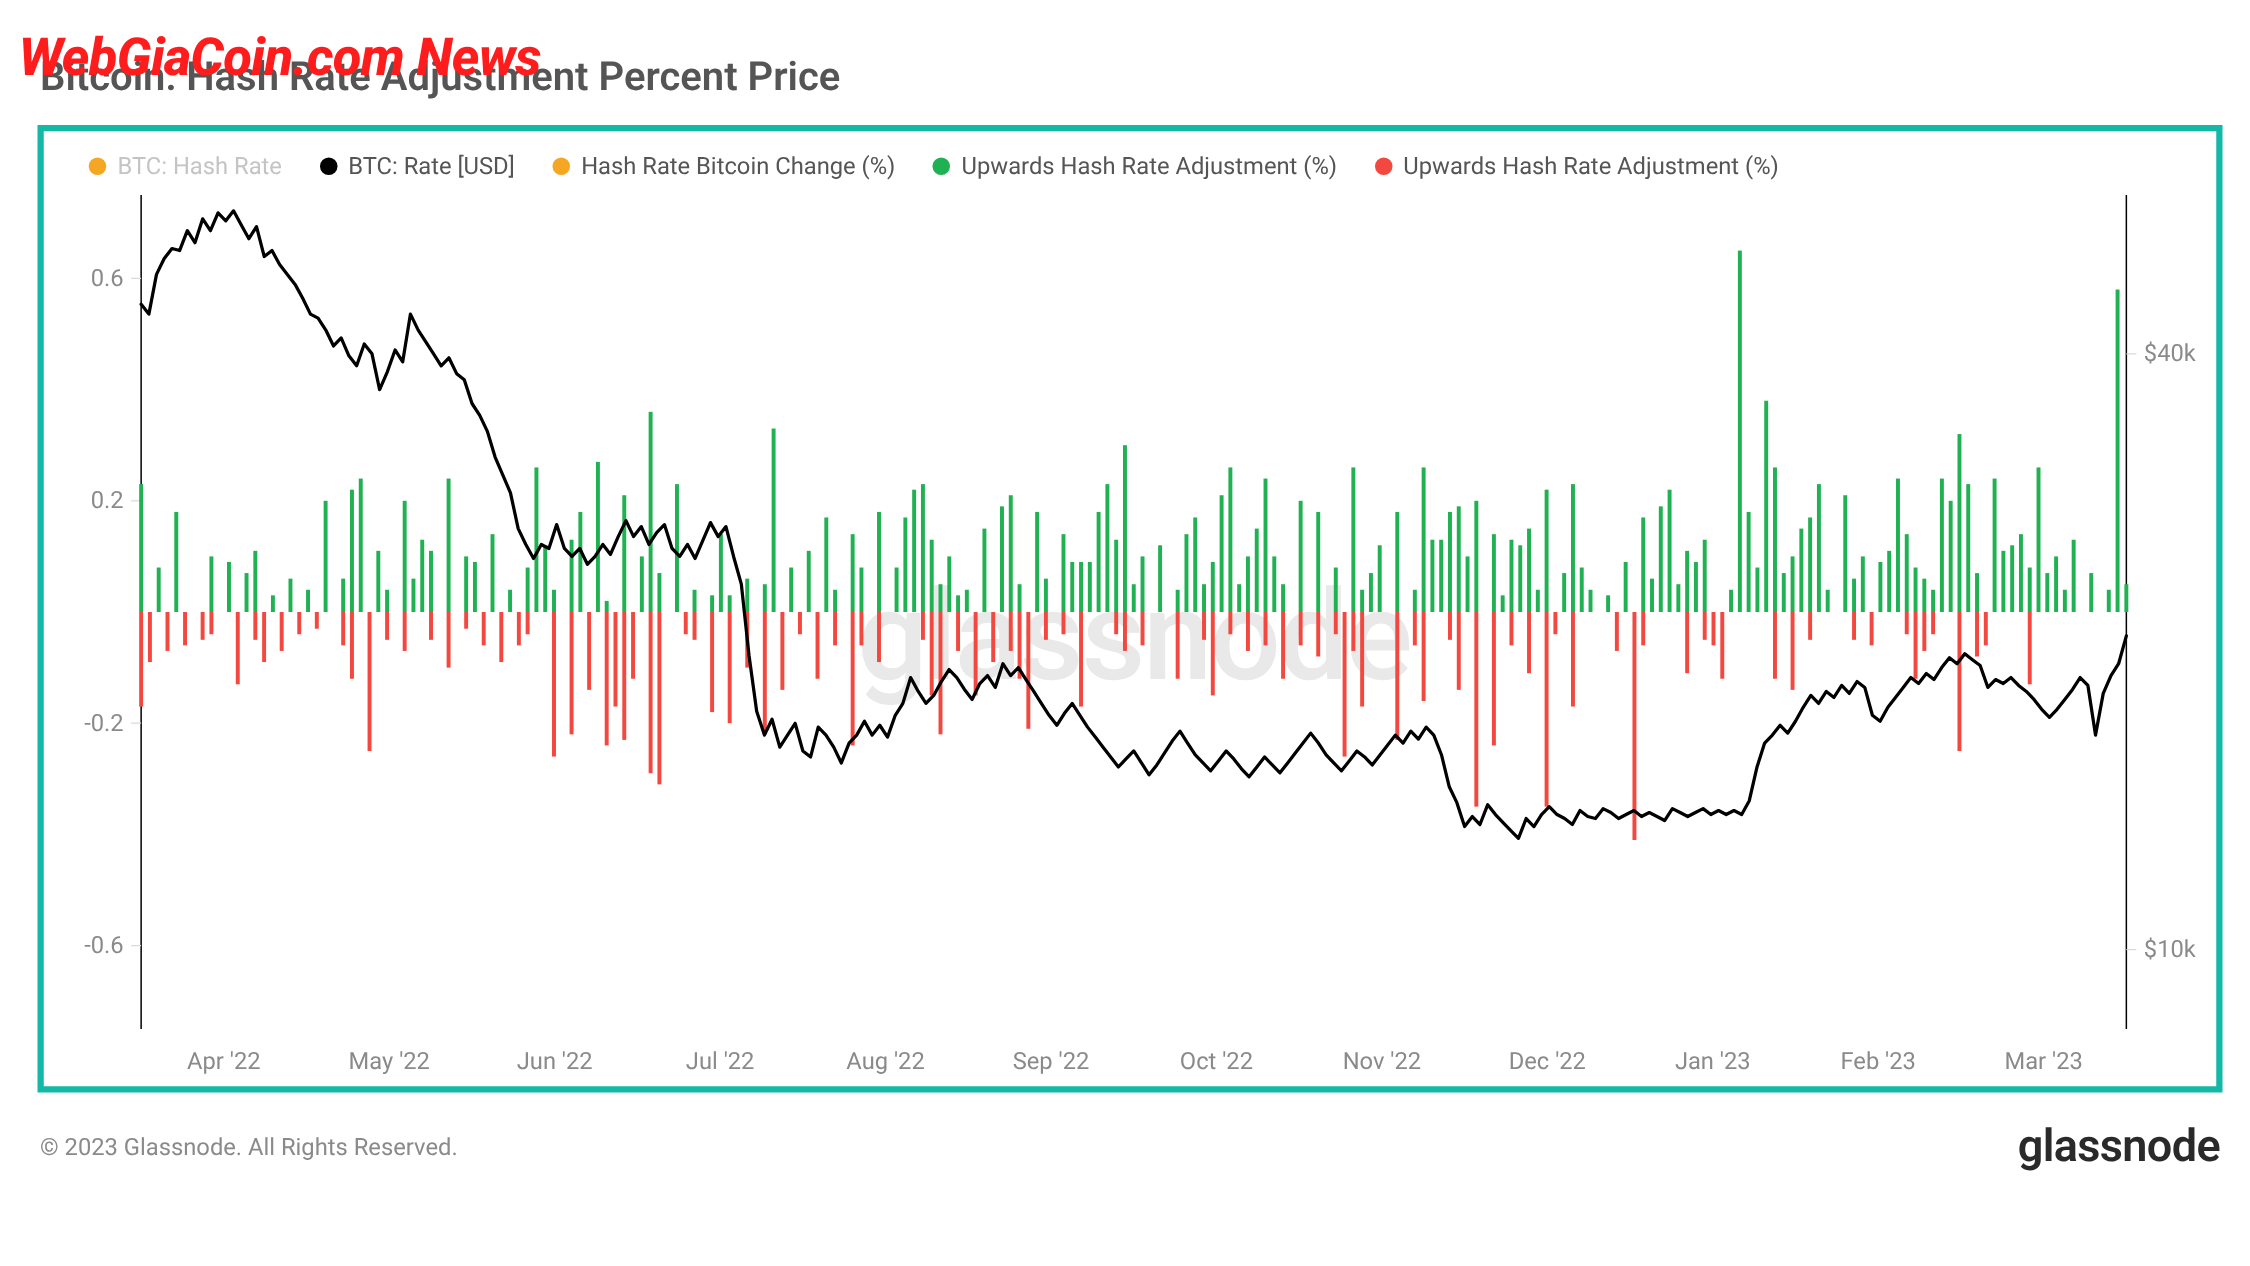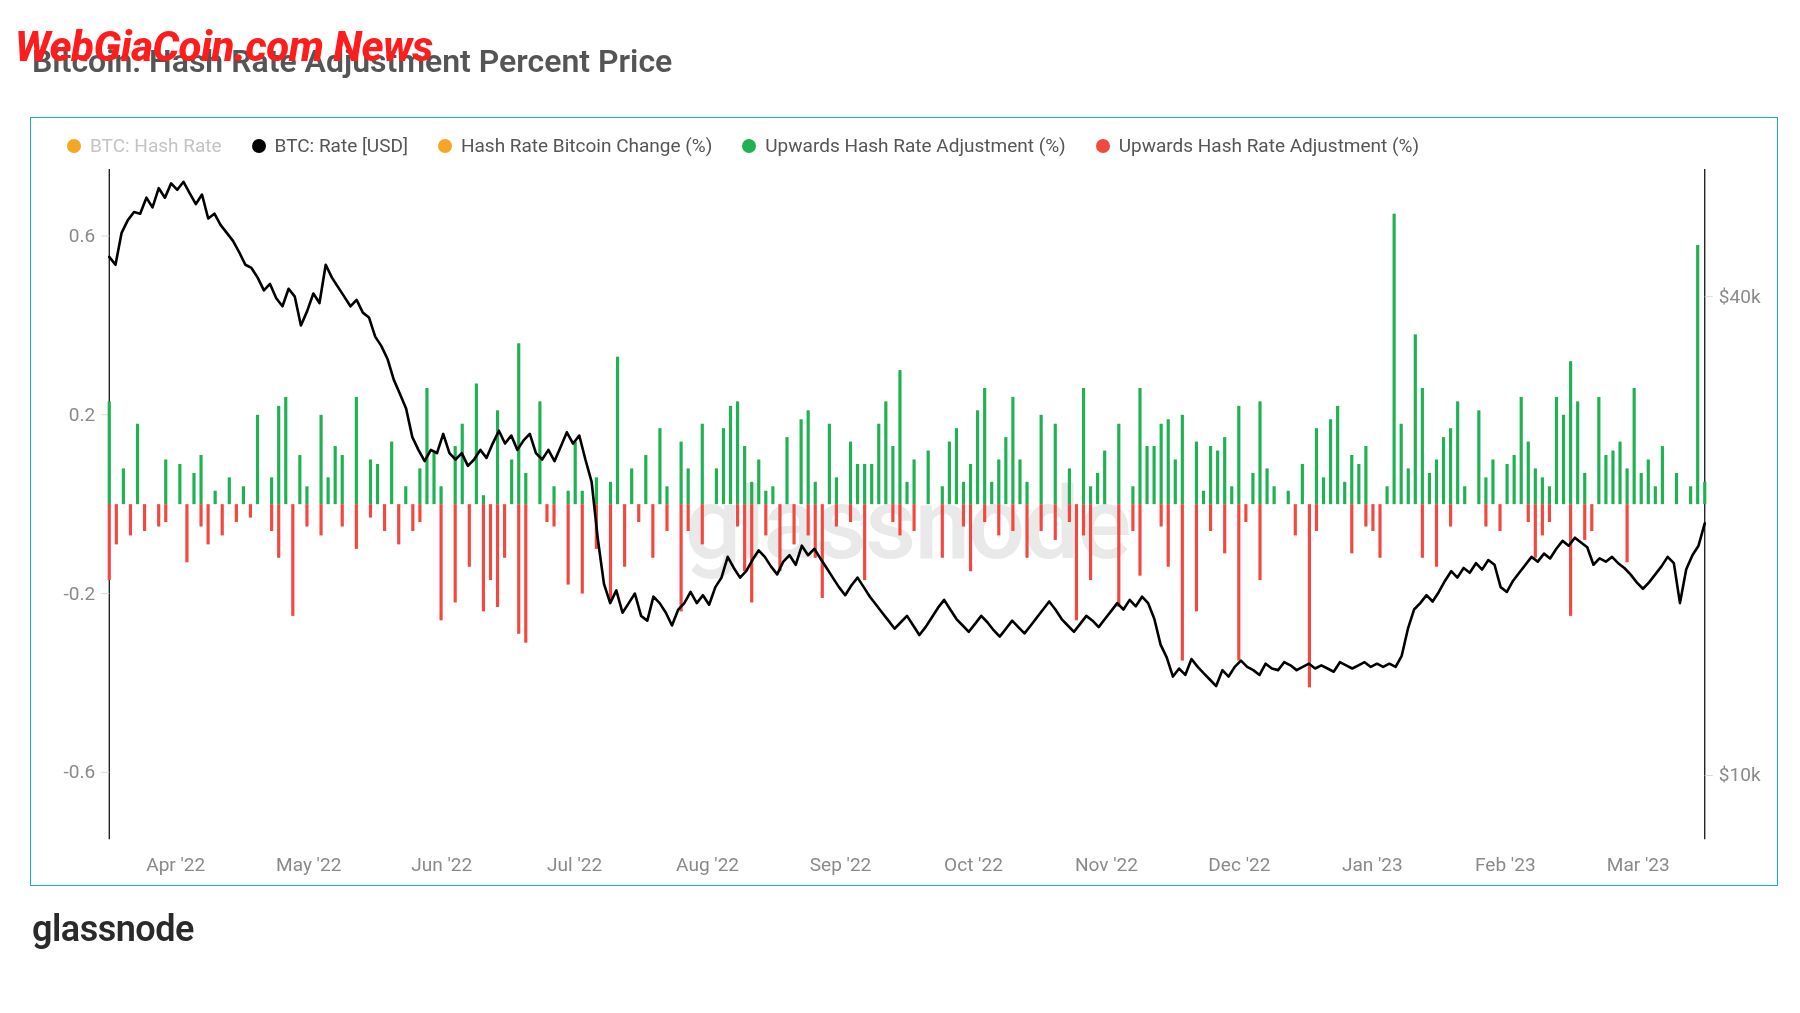--- a/index.html
+++ b/index.html
@@ -1,20 +1,20 @@
 <!DOCTYPE html>
 <html><head>
 <meta charset="utf-8">
 <style>
   * { box-sizing: border-box; margin: 0; padding: 0; }
   html, body { width: 1800px; height: 1013px; background: #fff; font-family: -apple-system, BlinkMacSystemFont, "Segoe UI", Roboto, Helvetica, Arial, sans-serif; }
   .frame { width: 1800px; height: 1013px; position: relative; padding: 32px 18px 22px 18px; }
   .overlay-title { position: absolute; top: 22px; left: 15px; font-size: 42px; font-weight: 800; font-style: italic; color: #ff1c1c; letter-spacing: -0.5px; z-index: 10; }
   .chart-title { font-size: 32px; font-weight: 600; color: #555; margin-left: 14px; margin-top: 10px; }
-  .plot-box { border: 1px solid #14b8a6; margin-top: 37px; margin-left: 12px; margin-right: 4px; background: #fff; }
+  .plot-box { border: 5px solid #14b8a6; margin-top: 20px; margin-left: 12px; margin-right: 4px; background: #fff; }
   .legend { display: flex; align-items: center; gap: 30px; padding: 16px 28px 6px 36px; font-size: 19px; color: #555; }
   .legend-item { display: flex; align-items: center; gap: 9px; }
   .swatch { width: 14px; height: 14px; border-radius: 50%; display: inline-block; }
   svg.plot { display: block; width: 100%; }
   .watermark { fill: #e9e9e9; font-size: 100px; font-weight: 500; letter-spacing: -2px; }
   .axis-text { fill: #8a8a8a; font-size: 19px; }
   .tick-line { stroke: #d9d9d9; stroke-width: 1; }
   .footer { display: flex; justify-content: space-between; align-items: center; margin: 22px 6px 0 14px; }
   .copyright { color: #8a8a8a; font-size: 19px; }
   .brand { color: #2a2a2a; font-size: 36px; font-weight: 600; letter-spacing: -0.5px; }
@@ -350,15 +350,16 @@
         <rect x="1511.6452477486257" y="340" width="3.1519823788546257" height="17.813333333333276" fill="#f2483f"></rect>
         <rect x="1532.7514424388914" y="340" width="3.1519823788546257" height="111.33333333333337" fill="#f2483f"></rect>
         <rect x="1546.8222388990685" y="340" width="3.1519823788546257" height="35.62666666666661" fill="#f2483f"></rect>
         <rect x="1553.857637129157" y="340" width="3.1519823788546257" height="26.720000000000027" fill="#f2483f"></rect>
         <rect x="1589.0346282795995" y="340" width="3.1519823788546257" height="57.89333333333332" fill="#f2483f"></rect>
         <path d="M78.0 93.5 L84.2 101.4 L90.3 69.6 L96.5 56.9 L102.7 48.9 L108.8 50.5 L115.0 34.6 L121.1 44.2 L127.3 25.1 L133.5 34.6 L139.6 20.3 L145.8 26.7 L152.0 18.7 L158.1 29.9 L164.3 41.0 L170.4 31.4 L176.6 55.3 L182.8 50.5 L188.9 61.7 L195.1 69.6 L201.3 77.6 L207.4 88.7 L213.6 101.4 L219.7 104.6 L225.9 114.2 L232.1 126.9 L238.2 120.5 L244.4 134.8 L250.6 142.8 L256.7 125.3 L262.9 133.2 L269.0 161.9 L275.2 147.6 L281.4 130.1 L287.5 139.6 L293.7 101.4 L299.9 114.2 L306.0 123.7 L312.2 133.2 L318.3 142.8 L324.5 136.4 L330.7 149.1 L336.8 153.9 L343.0 173.0 L349.2 182.5 L355.3 195.3 L361.5 215.9 L367.7 230.3 L373.8 244.6 L380.0 273.2 L386.1 285.9 L392.3 297.1 L398.5 285.9 L404.6 289.1 L410.8 270.0 L417.0 289.1 L423.1 295.5 L429.3 289.1 L435.4 301.8 L441.6 295.5 L447.8 285.9 L453.9 293.9 L460.1 279.6 L466.3 266.8 L472.4 279.6 L478.6 271.6 L484.7 285.9 L490.9 276.4 L497.1 270.0 L503.2 289.1 L509.4 295.5 L515.6 285.9 L521.7 297.1 L527.9 282.7 L534.0 268.4 L540.2 279.6 L546.4 271.6 L552.5 295.5 L558.7 317.7 L564.9 375.0 L571.0 419.5 L577.2 438.6 L583.3 425.9 L589.5 448.2 L595.7 438.6 L601.8 429.1 L608.0 451.3 L614.2 456.1 L620.3 432.2 L626.5 438.6 L632.7 448.2 L638.8 460.9 L645.0 445.0 L651.1 438.6 L657.3 427.5 L663.5 438.6 L669.6 430.7 L675.8 440.2 L682.0 422.7 L688.1 413.2 L694.3 392.5 L700.4 403.6 L706.6 413.2 L712.8 406.8 L718.9 395.7 L725.1 386.1 L731.3 392.5 L737.4 402.0 L743.6 410.0 L749.7 397.3 L755.9 390.9 L762.1 400.4 L768.2 381.4 L774.4 390.9 L780.6 384.5 L786.7 394.1 L792.9 403.6 L799.0 413.2 L805.2 422.7 L811.4 430.7 L817.5 421.1 L823.7 413.2 L829.9 422.7 L836.0 432.2 L842.2 440.2 L848.3 448.2 L854.5 456.1 L860.7 464.1 L866.8 457.7 L873.0 451.3 L879.2 460.9 L885.3 470.4 L891.5 462.5 L897.7 452.9 L903.8 443.4 L910.0 435.4 L916.1 445.0 L922.3 454.5 L928.5 460.9 L934.6 467.2 L940.8 459.3 L947.0 451.3 L953.1 457.7 L959.3 465.6 L965.4 472.0 L971.6 464.1 L977.8 456.1 L983.9 462.5 L990.1 468.8 L996.3 460.9 L1002.4 452.9 L1008.6 445.0 L1014.7 437.0 L1020.9 445.0 L1027.1 454.5 L1033.2 460.9 L1039.4 467.2 L1045.6 459.3 L1051.7 451.3 L1057.9 456.1 L1064.0 462.5 L1070.2 454.5 L1076.4 446.6 L1082.5 438.6 L1088.7 445.0 L1094.9 435.4 L1101.0 441.8 L1107.2 432.2 L1113.3 438.6 L1119.5 454.5 L1125.7 480.0 L1131.8 492.7 L1138.0 511.8 L1144.2 503.8 L1150.3 510.2 L1156.5 494.3 L1162.7 502.2 L1168.8 508.6 L1175.0 515.0 L1181.1 521.3 L1187.3 505.4 L1193.5 511.8 L1199.6 502.2 L1205.8 495.9 L1212.0 502.2 L1218.1 505.4 L1224.3 510.2 L1230.4 499.0 L1236.6 503.8 L1242.8 505.4 L1248.9 497.5 L1255.1 500.6 L1261.3 505.4 L1267.4 502.2 L1273.6 499.0 L1279.7 503.8 L1285.9 500.6 L1292.1 503.8 L1298.2 507.0 L1304.4 497.5 L1310.6 500.6 L1316.7 503.8 L1322.9 500.6 L1329.0 497.5 L1335.2 502.2 L1341.4 499.0 L1347.5 502.2 L1353.7 499.0 L1359.9 502.2 L1366.0 491.1 L1372.2 464.1 L1378.3 445.0 L1384.5 438.6 L1390.7 430.7 L1396.8 437.0 L1403.0 427.5 L1409.2 416.3 L1415.3 406.8 L1421.5 413.2 L1427.7 403.6 L1433.8 408.4 L1440.0 398.8 L1446.1 405.2 L1452.3 395.7 L1458.5 400.4 L1464.6 422.7 L1470.8 427.5 L1477.0 416.3 L1483.1 408.4 L1489.3 400.4 L1495.4 392.5 L1501.6 397.3 L1507.8 389.3 L1513.9 394.1 L1520.1 384.5 L1526.3 376.6 L1532.4 381.4 L1538.6 373.4 L1544.7 378.2 L1550.9 382.9 L1557.1 400.4 L1563.2 394.1 L1569.4 397.3 L1575.6 392.5 L1581.7 398.8 L1587.9 403.6 L1594.0 410.0 L1600.2 417.9 L1606.4 424.3 L1612.5 417.9 L1618.7 410.0 L1624.9 402.0 L1631.0 392.5 L1637.2 398.8 L1643.3 438.6 L1649.5 405.2 L1655.7 390.9 L1661.8 381.4 L1668.0 359.1 " fill="none" stroke="#000000" stroke-width="2.6" stroke-linejoin="round" stroke-linecap="round"></path>
       </svg>
   </div>
 
   <div class="footer">
+    <div class="copyright">© 2023 Glassnode. All Rights Reserved.</div>
     <div class="brand">glassnode</div>
   </div>
 </div>
 
 </body></html>

